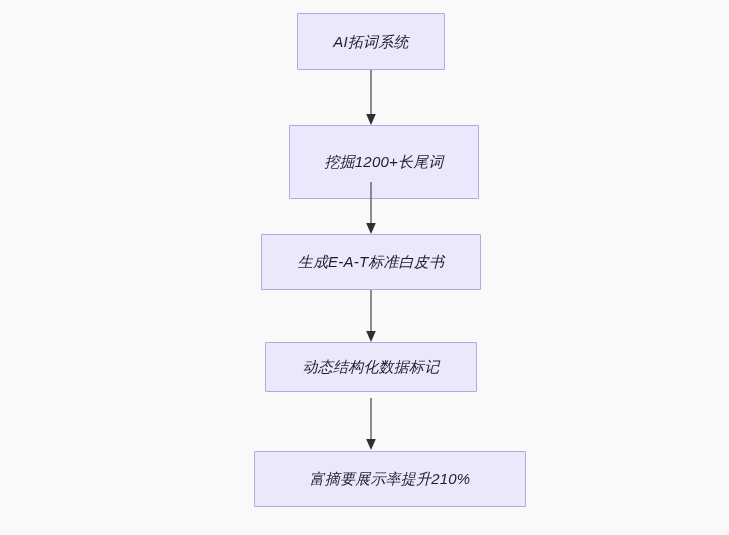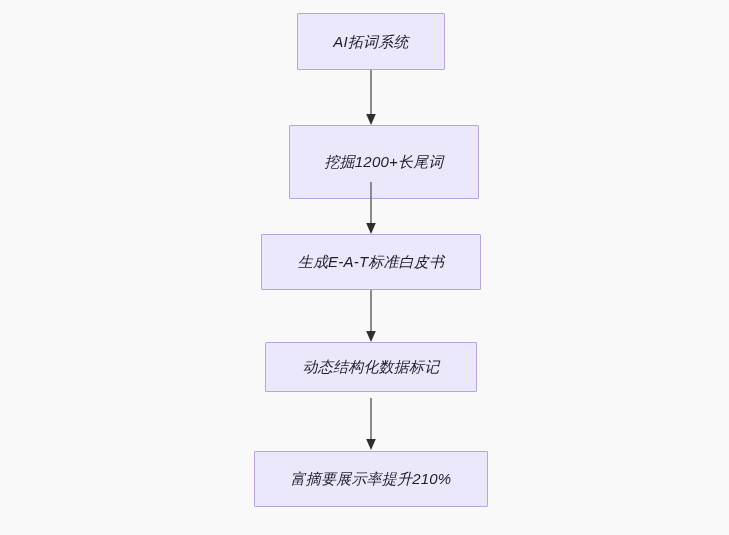--- a/index.html
+++ b/index.html
@@ -87,17 +87,17 @@
     <span class="node-label">动态结构化数据标记</span>
   </div>
 
   <div class="edge" style="left:364px; top:398px; height:53px;">
     <svg width="14" height="53" viewBox="0 0 14 53">
       <line x1="7" y1="0" x2="7" y2="44" stroke="#7f7f7f" stroke-width="1.8"></line>
       <polygon points="7,52 2.2,41 11.8,41" fill="#2e2e33"></polygon>
     </svg>
   </div>
 
-  <div class="node" style="left:254px; top:451px; width:234px; height:56px;">
+  <div class="node" style="left:254px; top:451px; width:272px; height:56px;">
     <span class="node-label">富摘要展示率提升210%</span>
   </div>
 
 </div>
 
 </body></html>

